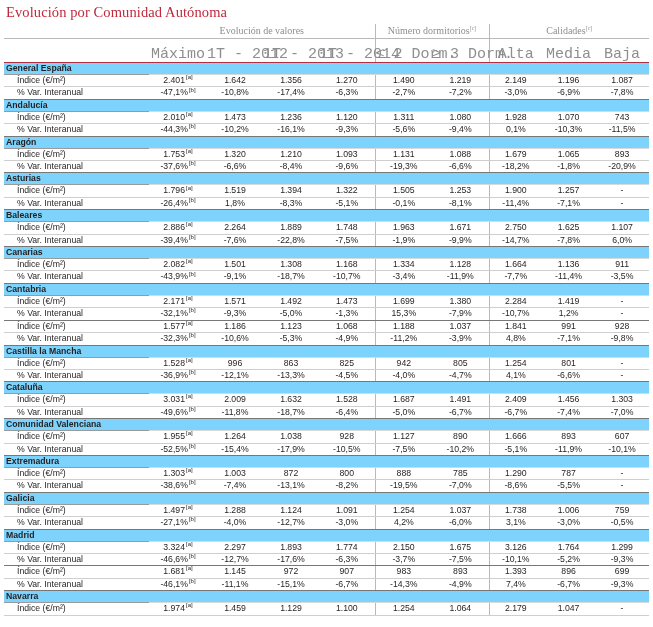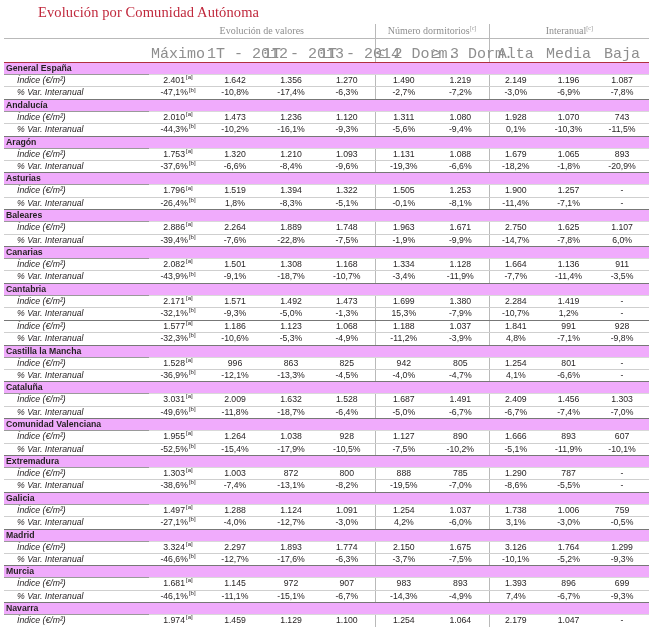--- a/index.html
+++ b/index.html
@@ -22,21 +22,20 @@
     padding: 3px 4px 0 4px;
   }
   .page-title {
     font-family: "Liberation Serif", serif;
     font-size: 14.5px;
     color: #c0283c;
     letter-spacing: .1px;
     padding: 1px 0 4px 2px;
     line-height: 16px;
     white-space: nowrap;
-    margin-left: 32px;
   }
   table.evo {
     border-collapse: collapse;
     width: 645px;
     table-layout: fixed;
     font-size: 8.6px;
   }
   table.evo td, table.evo th {
     padding: 0;
     margin: 0;
@@ -72,21 +71,21 @@
     font-size: 0;
     line-height: 0;
   }
   sup.fn {
     font-size: 6px;
     vertical-align: super;
     line-height: 0;
   }
   
   tr.region-row td {
-    background: #f0abfc;
+    background: #7dd3fc;
     height: 11px;
     line-height: 11px;
     font-size: 8.7px;
     font-weight: bold;
     color: #231f20;
   }
   tr.region-row td.region-name {
     padding-left: 2px;
     text-align: left;
     border-bottom: 1px solid #9a9a9a;
@@ -98,21 +97,20 @@
   tr.data-row td {
     height: 11.4px;
     line-height: 11.4px;
     font-size: 8.7px;
     text-align: center;
     white-space: nowrap;
   }
   tr.data-row td.lbl {
     text-align: left;
     padding-left: 13px;
-    font-style: italic;
   }
   tr.data-row.idx td {
     border-bottom: 1px solid #cfcfcf;
   }
   tr.data-row.var td {
     border-bottom: 1px solid #777777;
   }
   tr.data-row td.lbl { border-bottom-color: #cfcfcf; }
   tr.data-row.var td.lbl { border-bottom-color: #777777; }
   .val { display: inline-block; }
@@ -144,21 +142,21 @@
       <col style="width:53px">
       <col style="width:53px">
       <col style="width:54px">
     </colgroup>
 
     <thead>
       <tr class="topline">
         <th class="hdr-group blank"></th>
         <th class="hdr-group" colspan="4"><span>Evolución de valores</span></th>
         <th class="hdr-group colsep" colspan="2"><span>Número dormitorios</span><sup class="fn">[c]</sup></th>
-        <th class="hdr-group colsep" colspan="3"><span>Interanual</span><sup class="fn">[c]</sup></th>
+        <th class="hdr-group colsep" colspan="3"><span>Calidades</span><sup class="fn">[c]</sup></th>
       </tr>
       <tr>
         <th class="hdr-sub"></th>
         <th class="hdr-sub">Máximo</th>
         <th class="hdr-sub">1T - 2012</th>
         <th class="hdr-sub">1T - 2013</th>
         <th class="hdr-sub">1T - 2014</th>
         <th class="hdr-sub colsep">≤ 2 Dorm.</th>
         <th class="hdr-sub">≥ 3 Dorm.</th>
         <th class="hdr-sub colsep">Alta</th>
@@ -552,24 +550,20 @@
           <td><span class="val">-46,6%</span><span class="supmark">[b]</span></td>
           <td><span class="val">-12,7%</span></td>
           <td><span class="val">-17,6%</span></td>
           <td><span class="val">-6,3%</span></td>
           <td class="colsep"><span class="val">-3,7%</span></td>
           <td><span class="val">-7,5%</span></td>
           <td class="colsep"><span class="val">-10,1%</span></td>
           <td><span class="val">-5,2%</span></td>
           <td><span class="val">-9,3%</span></td>
         </tr>
-        <tr class="region-row">
-          <td class="region-name">Murcia</td>
-          <td class="region-pad" colspan="9"></td>
-        </tr>
         <tr class="data-row idx">
           <td class="lbl">Índice (€/m²)</td>
           <td><span class="val">1.681</span><span class="supmark">[a]</span></td>
           <td><span class="val">1.145</span></td>
           <td><span class="val">972</span></td>
           <td><span class="val">907</span></td>
           <td class="colsep"><span class="val">983</span></td>
           <td><span class="val">893</span></td>
           <td class="colsep"><span class="val">1.393</span></td>
           <td><span class="val">896</span></td>

